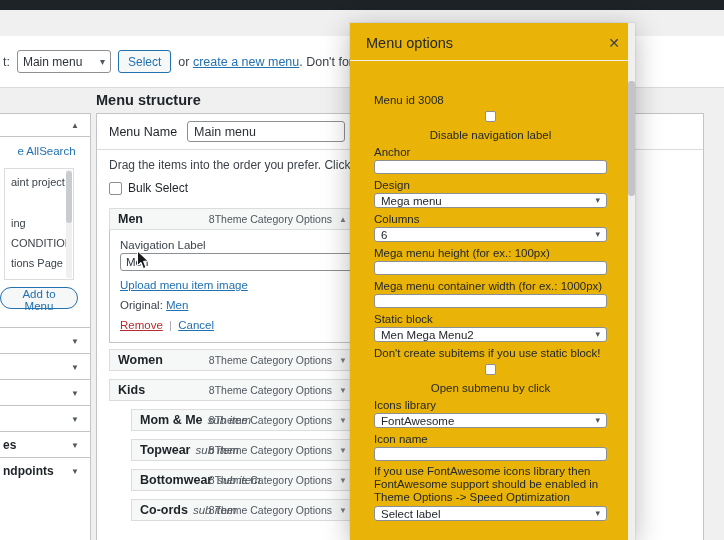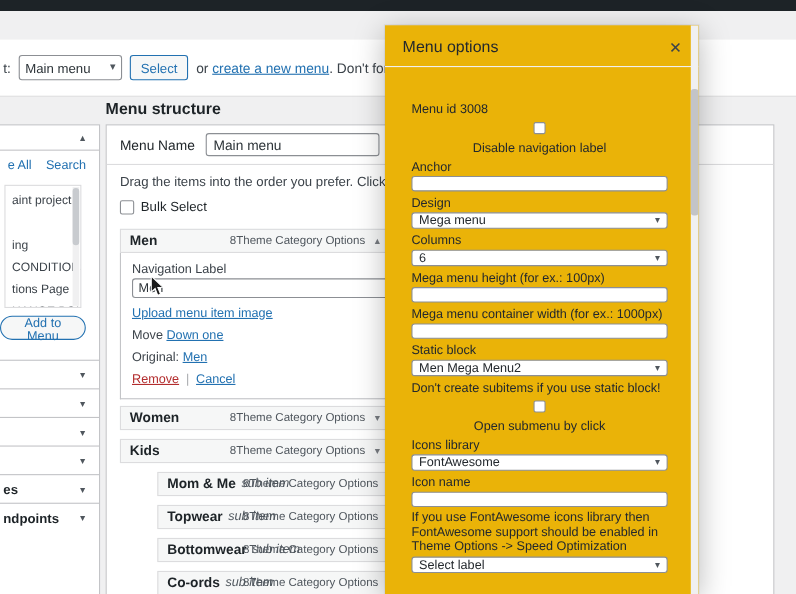--- a/index.html
+++ b/index.html
@@ -24,21 +24,21 @@
     color:#2271b1; font-size:12px; display:inline-flex; align-items:center; cursor:pointer; font-family:inherit; }
   a.link { color:#2271b1; text-decoration:underline; cursor:pointer; }
   a.link.danger { color:#b32d2e; }
 
   .page-title { position:absolute; left:96px; top:92px; font-size:14.5px; font-weight:bold; color:#1d2327; }
 
   
   .leftpanel { position:absolute; left:-1px; top:113px; width:92px; height:432px; background:#fff; border:1px solid #c3c4c7; }
   .lp-header { height:23px; border-bottom:1px solid #c3c4c7; position:relative; }
   .lp-arrow { position:absolute; right:11px; top:7px; font-size:8px; color:#50575e; cursor:pointer; }
-  .lp-tabs { display:flex; gap:13px; padding:8px 4px 6px 7px; font-size:11.5px; }
+  .lp-tabs { display:flex; padding:8px 4px 6px 7px; font-size:11.5px;justify-content:center; }
   .lp-tabs a { color:#2271b1; text-decoration:none; cursor:pointer; }
   .lp-list { margin:5px 16px 0 4px; height:112px; border:1px solid #dcdcde; position:relative; overflow:hidden; padding:7px 10px 0 6px; }
   .lp-item { font-size:11px; color:#3c434a; margin-bottom:8px; white-space:nowrap; }
   .lp-item:first-child { margin-bottom:29px; }
   .lp-scroll { position:absolute; right:1px; top:1px; bottom:1px; width:6px; background:#f0f0f1; }
   .lp-thumb { position:absolute; top:1px; left:0; width:6px; height:52px; background:#c8cbcf; border-radius:3px; }
   .lp-addrow { text-align:right; padding:7px 12px 13px 0; }
   .btn-add { height:22px; padding:0 8px; font-size:11.5px; background:#f6f7f7; border:1px solid #2271b1;
     border-radius:11px; color:#2271b1; cursor:pointer; font-family:inherit; }
   .lp-section { height:26px; border-top:1px solid #c3c4c7; position:relative; display:flex; align-items:center;
@@ -54,21 +54,21 @@
   .help { padding:8px 12px 0; font-size:12px; color:#3c434a; white-space:nowrap; overflow:hidden; }
   .bulk { display:flex; align-items:center; gap:6px; padding:9px 12px; font-size:12px; }
   .checkbox { width:13px; height:13px; border:1px solid #8c8f94; border-radius:2px; background:#fff; flex:none; cursor:pointer; }
   .items { padding-left:12px; margin-top:4px; }
   .bar { width:260px; height:22px; background:#f6f7f7; border:1px solid #dcdcde; display:flex; align-items:center;
     padding:0 8px; position:relative; margin-bottom:8px; font-size:12.5px; cursor:move; }
   .bar .ttl { font-weight:bold; color:#1d2327; white-space:nowrap; }
   .bar .subnote { font-style:italic; font-size:11.5px; margin-left:5px; color:#50575e; }
   .bar .catopts { position:absolute; right:36px; font-size:10.5px; color:#50575e; white-space:nowrap; cursor:pointer; }
   .bar .bar-arrow { position:absolute; right:21px; font-size:8px; color:#787c82; cursor:pointer; }
-  .bar.indent { margin-left:34px; width:238px; }
+  .bar.indent { margin-left:22px; width:238px; }
   .bar.open { margin-bottom:0; }
   .settings { width:260px; border:1px solid #c3c4c7; border-top:none; background:#fff; padding:9px 10px 11px;
     margin-bottom:6px; font-size:11.5px; color:#3c434a; }
   .s-input { width:100%; height:18px; border:1px solid #8c8f94; border-radius:3px; padding:0 5px; margin-top:2px;
     font-size:11.5px; color:#2c3338; font-family:inherit; display:block; }
   .s-row { margin-top:8px; }
   .s-row .sep { color:#a7aaad; margin:0 3px; }
 
   
   .modal { position:absolute; left:350px; top:23px; width:285px; height:517px; background:#eab308;
@@ -182,24 +182,20 @@
         <span class="bar-arrow">▲</span>
       </div>
 
       <div class="settings">
         <div>Navigation Label</div>
         <input class="s-input" value="Men" style="">
         <div class="s-row">
           <a class="link">Upload menu item image</a>
         </div>
         <div class="s-row">
-          <span>Move</span>
-          <a class="link">Down one</a>
-        </div>
-        <div class="s-row">
           <span>Original:</span>
           <a class="link">Men</a>
         </div>
         <div class="s-row">
           <a class="link danger">Remove</a>
           <span class="sep">|</span>
           <a class="link">Cancel</a>
         </div>
       </div>
 

